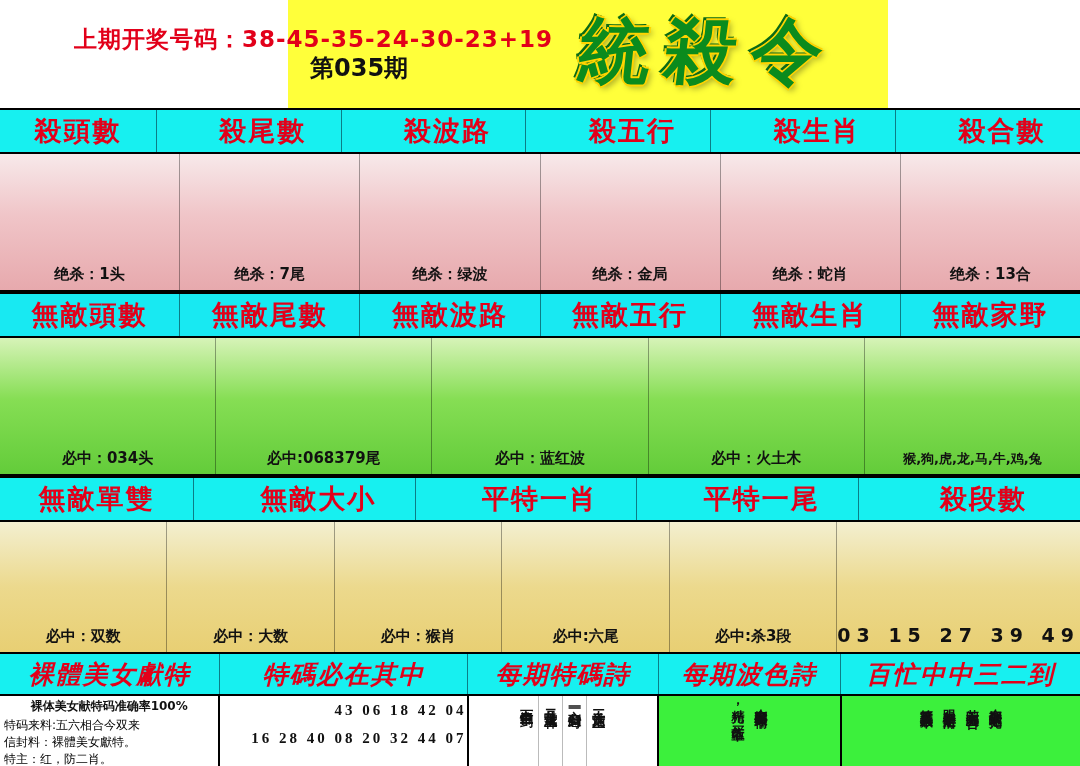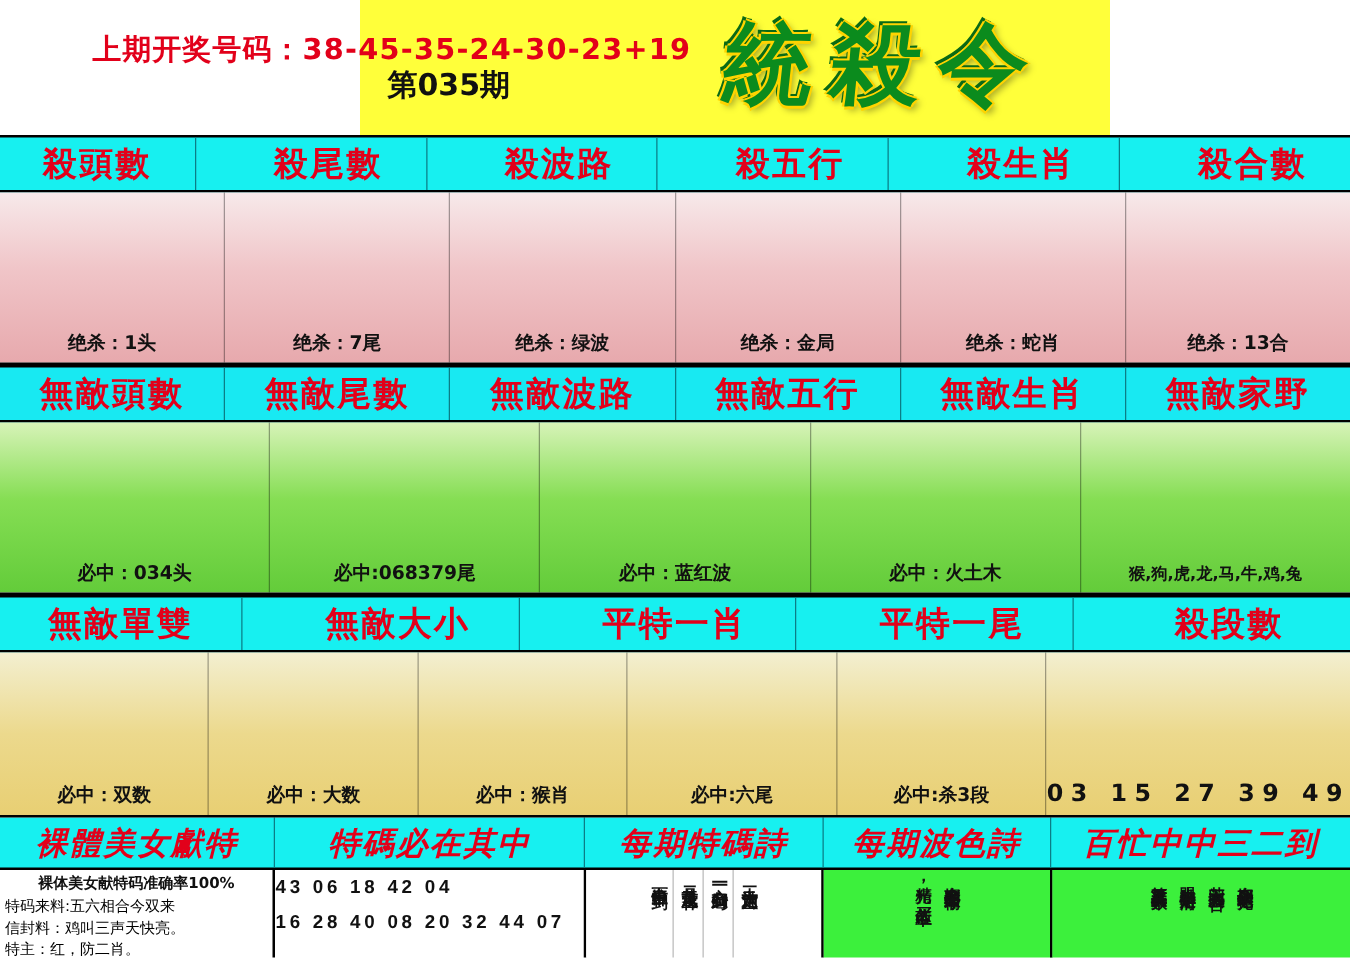--- a/index.html
+++ b/index.html
@@ -115,23 +115,23 @@
     padding-top:2px;font-weight:bold;
     font-family:"DejaVu Sans",sans-serif;
   }
   .p1 ul{list-style:none;margin:0;padding:2px 4px 0 4px;}
   .p1 li{
     font-size:12px;color:#000000;line-height:17px;
     font-family:"DejaVu Sans",sans-serif;white-space:nowrap;
   }
 
   .p2 .numrow{
-    font-size:15px;color:#111;text-align:left;
+    font-size:15px;color:#111;text-align:right;
     line-height:28px;letter-spacing:3px;font-weight:bold;
-    font-family:Liberation Sans, sans-serif;
+    font-family:Liberation Serif, serif;
   }
 
   .vcols{display:flex;height:128px;justify-content:center;gap:0;}
   .vcol{
     writing-mode:vertical-rl;text-orientation:upright;
     font-size:13px;color:#111;line-height:15px;
     padding:3px 4px 0 4px;font-weight:bold;
     font-family:"DejaVu Sans",sans-serif;
     letter-spacing:1px;
   }
@@ -250,21 +250,21 @@
     <div class="cell">每期波色詩</div>
     <div class="cell">百忙中中三二到</div>
   </div>
 
   <div class="bottom">
 
     <div class="panel p1">
       <div class="lead">裸体美女献特码准确率100%</div>
       <ul>
         <li>特码来料:五六相合今双来</li>
-        <li>信封料：鸡叫三声天快亮。</li>
+        <li>信封料：裸體美女獻特。</li>
         <li>特主：红，防二肖。</li>
 
       </ul>
     </div>
 
     <div class="panel p2">
       <div class="numrow">43 06 18 42 04</div>
       <div class="numrow">16 28 40 08 20 32 44 07</div>
 
     </div>

